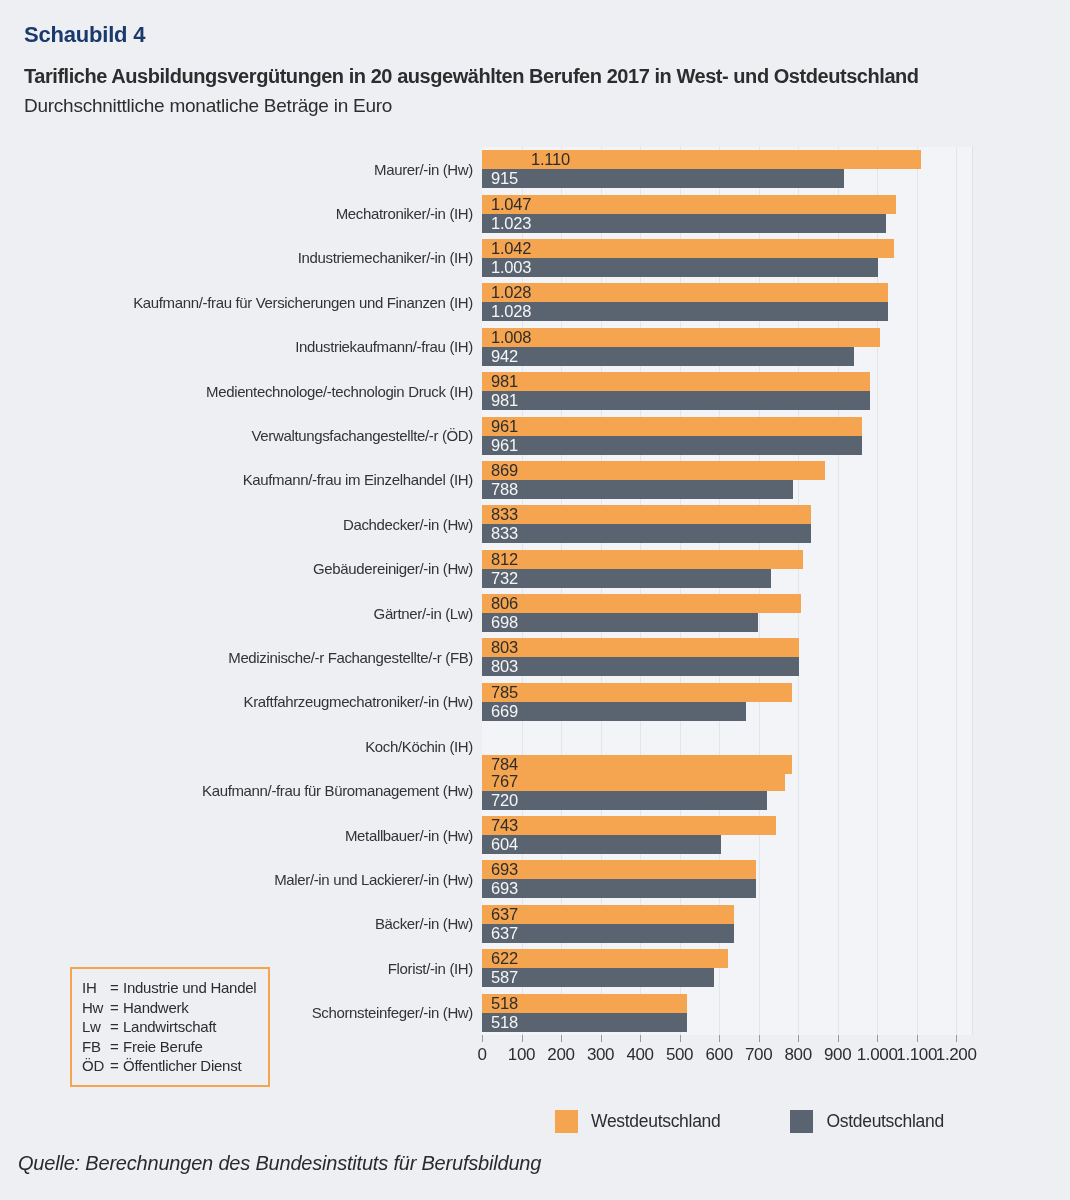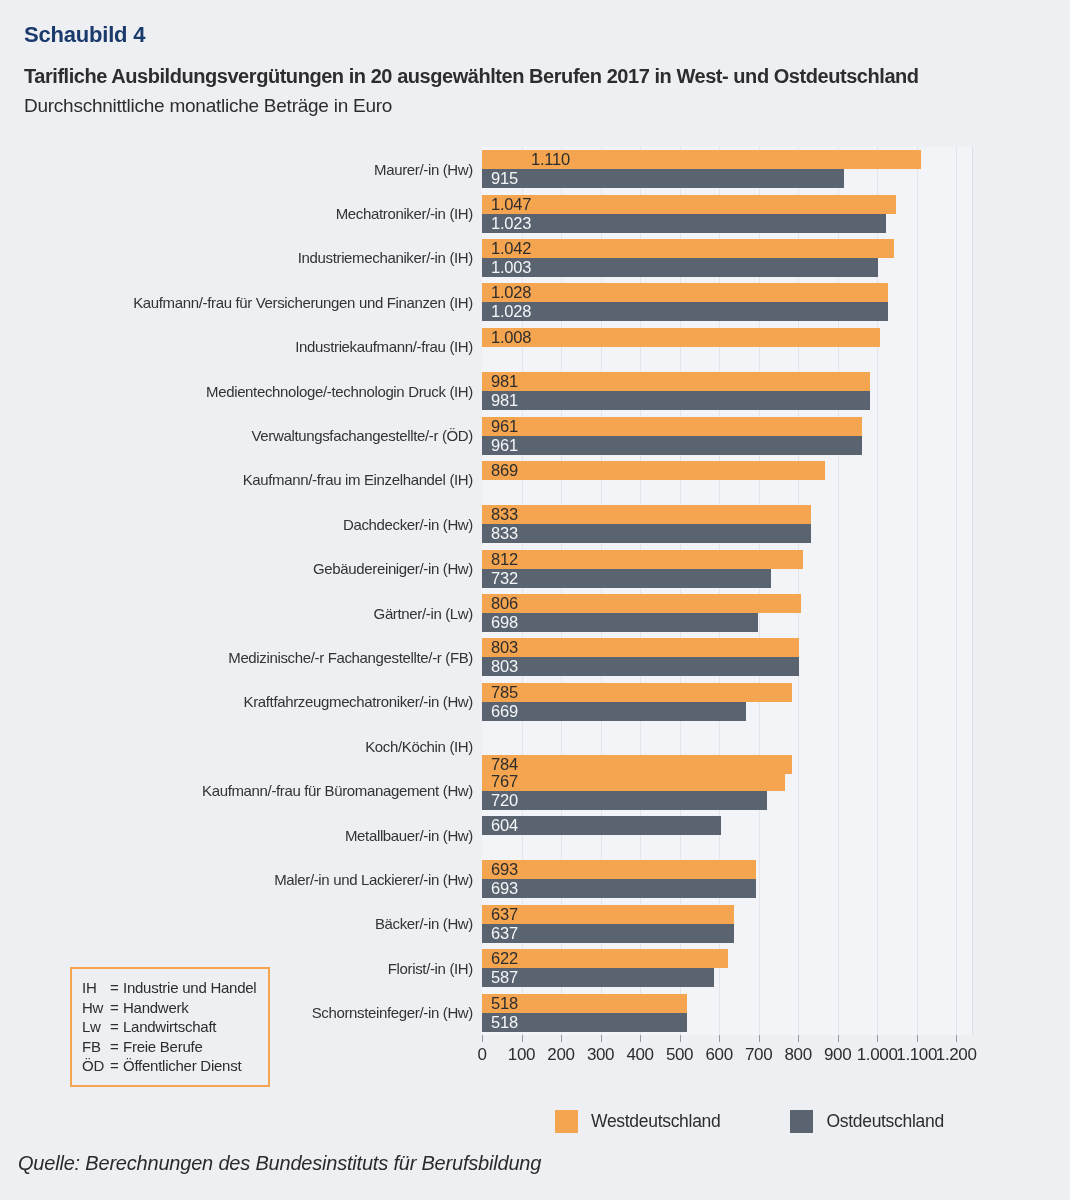--- a/index.html
+++ b/index.html
@@ -114,20 +114,23 @@
             <span>1.028</span>
           </div>
         </div>
       </div>
       <div class="row">
         <div class="cat-label">Industriekaufmann/-frau (IH)</div>
         <div class="bars">
           <div class="bar west" style="width: 81.2903%; background: rgb(245, 165, 79);">
             <span>1.008</span>
           </div>
+          <div class="bar ost" style="width: 75.9677%; background: rgb(90, 100, 112);">
+            <span>942</span>
+          </div>
         </div>
       </div>
       <div class="row">
         <div class="cat-label">Medientechnologe/-technologin Druck (IH)</div>
         <div class="bars">
           <div class="bar west" style="width: 79.1129%; background: rgb(245, 165, 79);">
             <span>981</span>
           </div>
           <div class="bar ost" style="width: 79.1129%; background: rgb(90, 100, 112);">
             <span>981</span>
@@ -144,20 +147,23 @@
             <span>961</span>
           </div>
         </div>
       </div>
       <div class="row">
         <div class="cat-label">Kaufmann/-frau im Einzelhandel (IH)</div>
         <div class="bars">
           <div class="bar west" style="width: 70.0806%; background: rgb(245, 165, 79);">
             <span>869</span>
           </div>
+          <div class="bar ost" style="width: 63.5484%; background: rgb(90, 100, 112);">
+            <span>788</span>
+          </div>
         </div>
       </div>
       <div class="row">
         <div class="cat-label">Dachdecker/-in (Hw)</div>
         <div class="bars">
           <div class="bar west" style="width: 67.1774%; background: rgb(245, 165, 79);">
             <span>833</span>
           </div>
           <div class="bar ost" style="width: 67.1774%; background: rgb(90, 100, 112);">
             <span>833</span>
@@ -226,20 +232,23 @@
             <span>767</span>
           </div>
           <div class="bar ost" style="width: 58.0645%; background: rgb(90, 100, 112);">
             <span>720</span>
           </div>
         </div>
       </div>
       <div class="row">
         <div class="cat-label">Metallbauer/-in (Hw)</div>
         <div class="bars">
+          <div class="bar west" style="width: 59.9194%; background: rgb(245, 165, 79);">
+            <span>743</span>
+          </div>
           <div class="bar ost" style="width: 48.7097%; background: rgb(90, 100, 112);">
             <span>604</span>
           </div>
         </div>
       </div>
       <div class="row">
         <div class="cat-label">Maler/-in und Lackierer/-in (Hw)</div>
         <div class="bars">
           <div class="bar west" style="width: 55.8871%; background: rgb(245, 165, 79);">
             <span>693</span>

